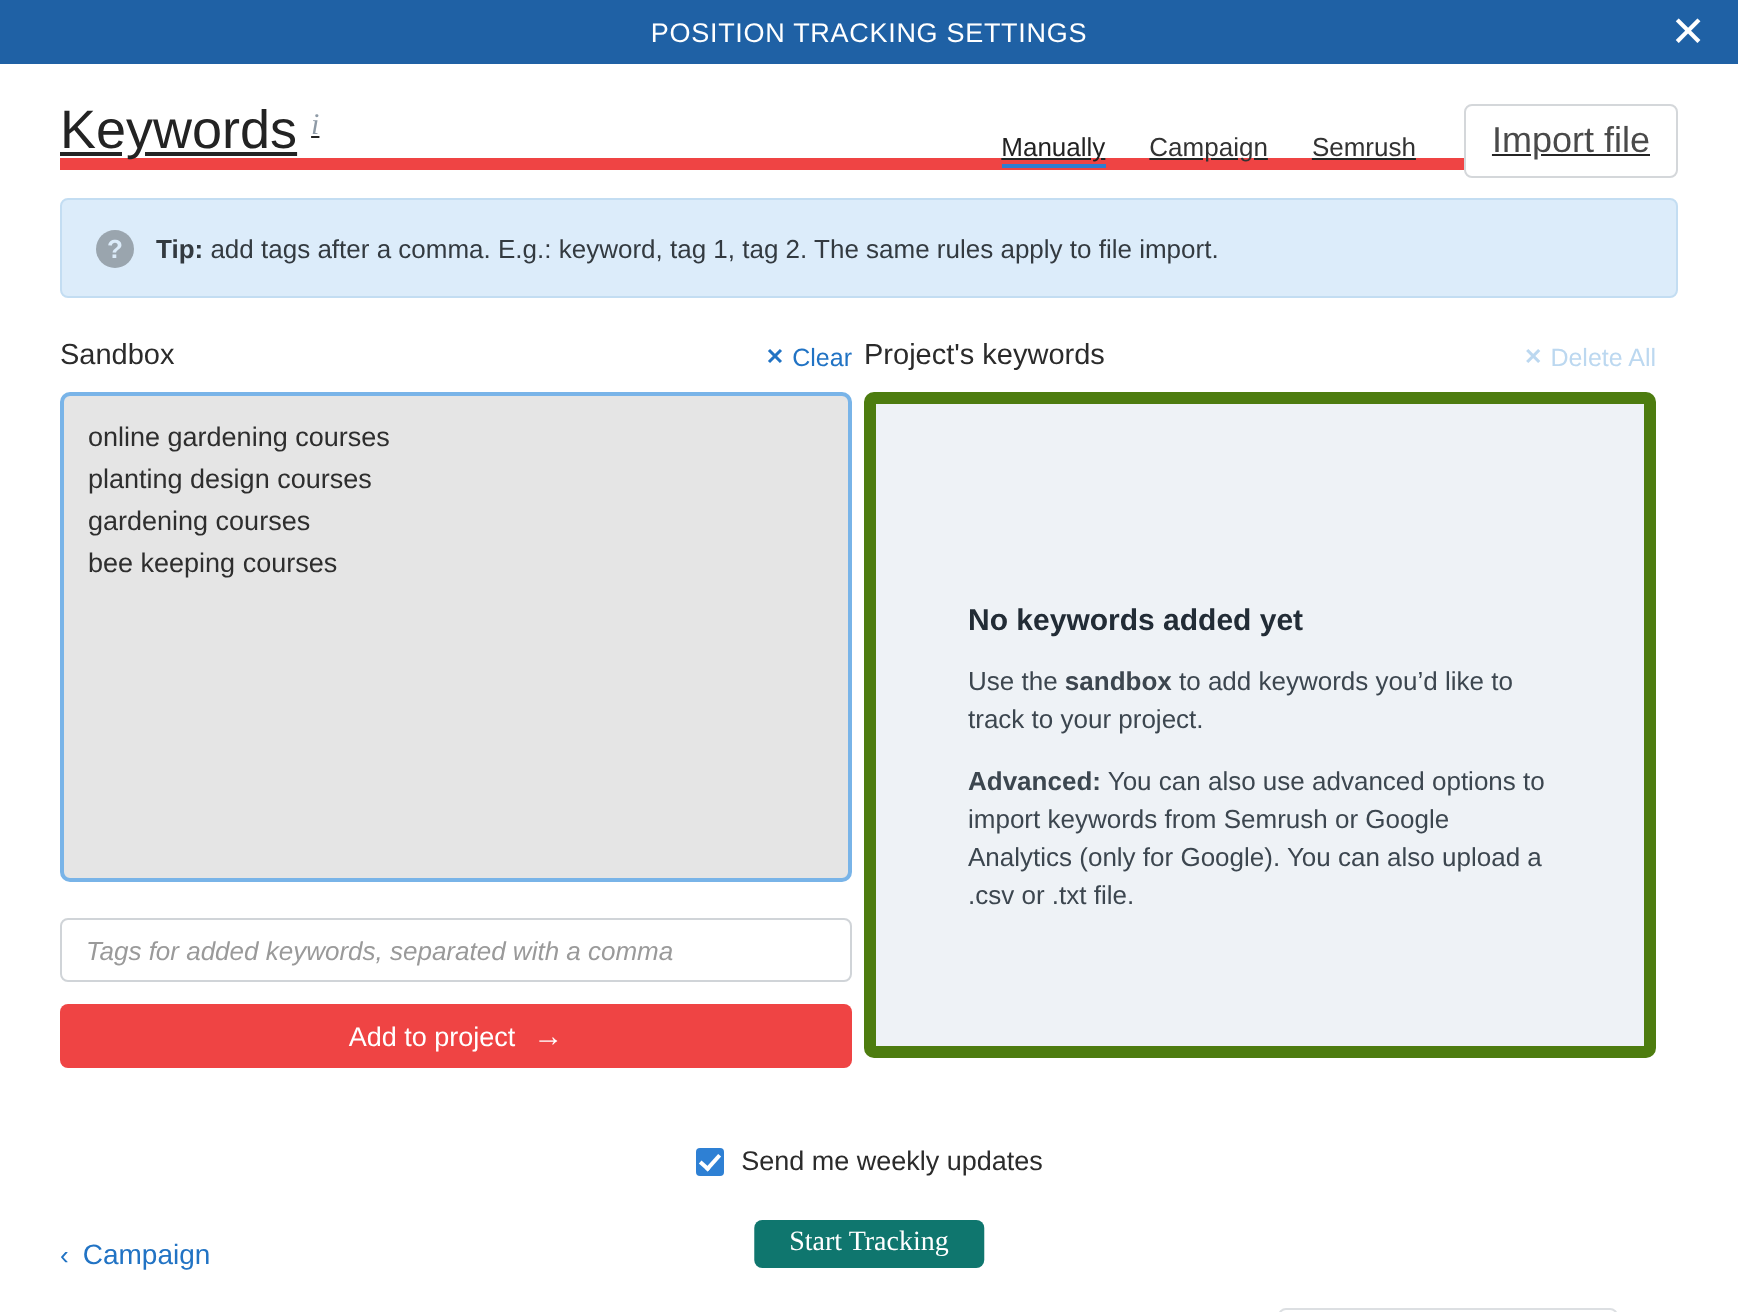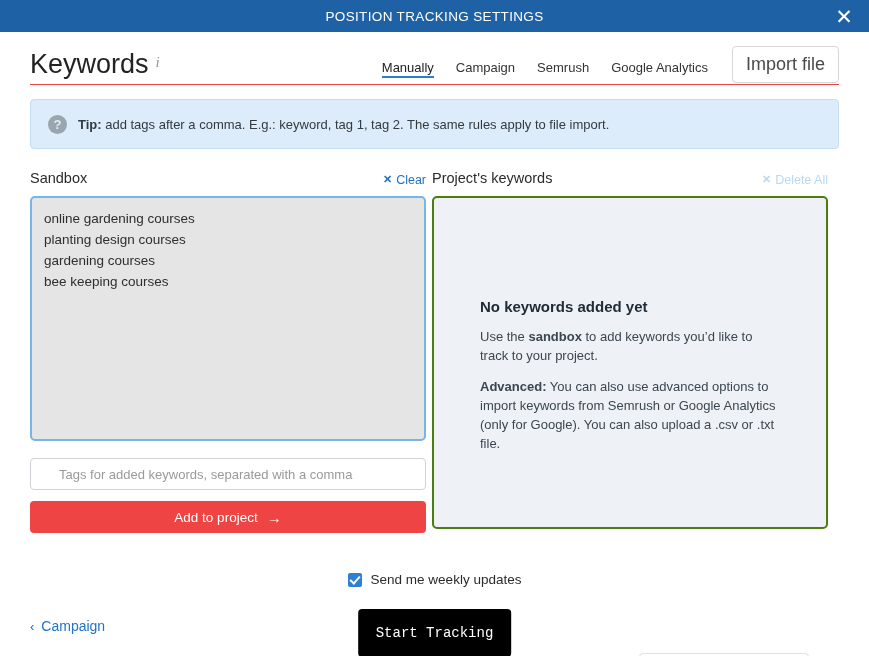--- a/index.html
+++ b/index.html
@@ -51,26 +51,27 @@
   .page {
     position: relative;
     padding: 0 30px;
     box-sizing: border-box;
     height: 624px;
   }
 
   
   .head-row {
     display: flex;
-    align-items: center;
+    align-items: flex-start;
     justify-content: space-between;
     padding-top: 20px;
     height: 53px;
     box-sizing: border-box;
-    border-bottom: 1px solid #ef4444;
+    border-bottom: 6px solid #ef4444;
+    text-decoration: underline;
   }
   .head-left {
     display: flex;
     align-items: center;
     gap: 7px;
     padding-bottom: 8px;
   }
   .page-title {
     font-size: 27px;
     font-weight: 400;
@@ -205,26 +206,27 @@
     outline: none;
     overflow: hidden;
   }
   .tags-input {
     margin-top: 13px;
     width: 100%;
     height: 32px;
     box-sizing: border-box;
     border: 1px solid #d0d4d8;
     border-radius: 4px;
-    padding: 0 28px;
+    padding: 0 12px;
     font-family: "Liberation Sans", sans-serif;
     font-size: 13px;
     color: #2e2e2e;
     outline: none;
     background: #ffffff;
+    font-style: italic;
   }
   .tags-input::placeholder { color: #9a9a9a; }
 
   .add-btn {
     margin-top: 11px;
     width: 100%;
     height: 32px;
     background: #ef4444;
     border: none;
     border-radius: 4px;
@@ -238,21 +240,21 @@
     gap: 9px;
   }
   .arrow-glyph { font-size: 15px; line-height: 1; }
 
   
   .empty-panel {
     width: 100%;
     height: 333px;
     box-sizing: border-box;
     background: #eef2f6;
-    border: 2px solid #4d7c0f;
+    border: 6px solid #4d7c0f;
     border-radius: 5px;
     padding: 100px 46px 0 46px;
   }
   .empty-title {
     font-size: 15px;
     font-weight: 700;
     color: #222c36;
     margin-bottom: 12px;
   }
   .empty-p {
@@ -312,27 +314,27 @@
     align-items: center;
     gap: 7px;
     cursor: pointer;
   }
   .chev-glyph { font-size: 13px; }
   .start-btn {
     position: absolute;
     left: 50%;
     transform: translateX(-50%);
     top: 0;
-    background: #000000;
+    background: #0f766e;
     border: none;
     border-radius: 4px;
     color: #ffffff;
     font-size: 14px;
-    font-family: Liberation Mono, monospace;
-    padding: 16px 18px;
+    font-family: Liberation Serif, serif;
+    padding: 4px 18px;
     cursor: pointer;
   }
   .ghost-btn {
     position: absolute;
     right: 30px;
     top: 44px;
     width: 170px;
     height: 32px;
     box-sizing: border-box;
     border: 1px solid #dcdfe2;
@@ -353,21 +355,20 @@
 
   <div class="head-row">
     <div class="head-left">
       <div class="page-title">Keywords</div>
       <div class="info-icon">i</div>
     </div>
     <div class="head-right">
       <div class="tab active">Manually</div>
       <div class="tab">Campaign</div>
       <div class="tab">Semrush</div>
-      <div class="tab">Google Analytics</div>
       <button class="import-btn">Import file</button>
     </div>
   </div>
 
   <div class="tip">
     <div class="tip-icon">?</div>
     <div class="tip-text"><b>Tip:</b><span> add tags after a comma. E.g.: keyword, tag 1, tag 2. The same rules apply to file import.</span></div>
   </div>
 
   <div class="cols">

